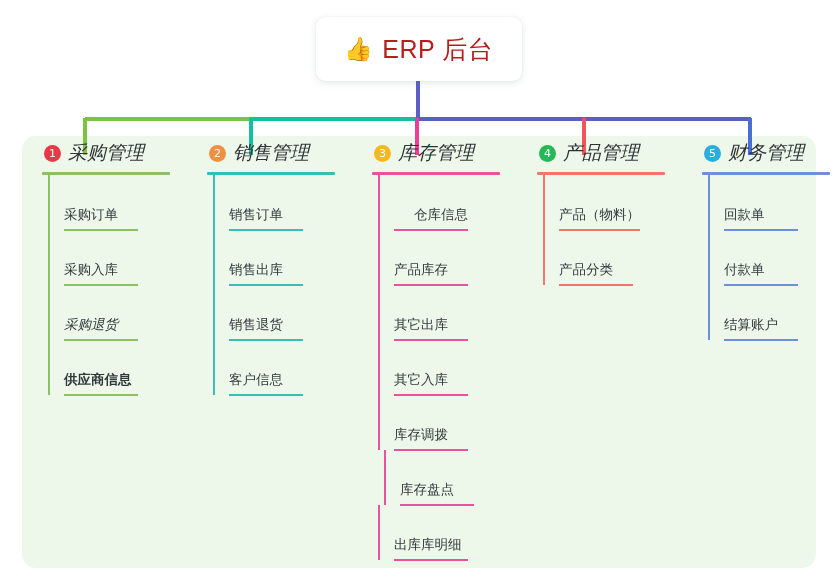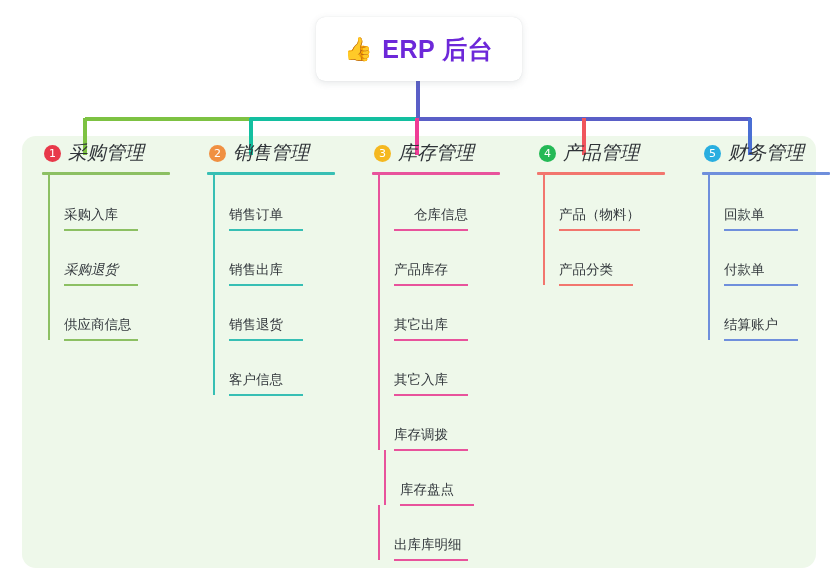--- a/index.html
+++ b/index.html
@@ -36,24 +36,23 @@
     align-items: center;
     gap: 9px;
   }
   .thumb-emoji {
     font-size: 23px;
     line-height: 1;
     display: inline-block;
   }
   #title-text {
     font-size: 25px;
-    color: #6d28d9;
+    color: #b91c1c;
     letter-spacing: 0.5px;
     white-space: nowrap;
-    font-weight: bold;
   }
 
   
   #connectors { position: absolute; left: 0; top: 0; width: 839px; height: 180px; z-index: 2; }
 
   
   #panel {
     position: absolute;
     left: 22px;
     top: 136px;
@@ -164,26 +163,29 @@
 
 <div id="columns">
     <div class="column">
       <div class="col-head">
         <span class="badge" style="background: rgb(232, 57, 74);">1</span>
         <span class="col-title">采购管理</span>
       </div>
       <div class="head-rule" style="background: rgb(140, 192, 99);"></div>
       <div class="items">
         <div class="item" style="border-left-color: rgb(140, 192, 99);">
+          <span class="item-label" style="border-bottom-color: rgb(140, 192, 99);">采购订单</span>
+        </div>
+        <div class="item" style="border-left-color: rgb(140, 192, 99);">
           <span class="item-label" style="border-bottom-color: rgb(140, 192, 99);">采购入库</span>
         </div>
         <div class="item" style="border-left-color: rgb(140, 192, 99); font-style: italic;">
           <span class="item-label" style="border-bottom-color: rgb(140, 192, 99);">采购退货</span>
         </div>
-        <div class="item" style="border-left-color: rgb(140, 192, 99);">
+        <div class="item" style="border-left-color: rgb(140, 192, 99); font-weight: bold;">
           <span class="item-label" style="border-bottom-color: rgb(140, 192, 99);">供应商信息</span>
         </div>
       </div>
     </div>
     <div class="column">
       <div class="col-head">
         <span class="badge" style="background: rgb(240, 144, 66);">2</span>
         <span class="col-title">销售管理</span>
       </div>
       <div class="head-rule" style="background: rgb(55, 191, 180);"></div>

